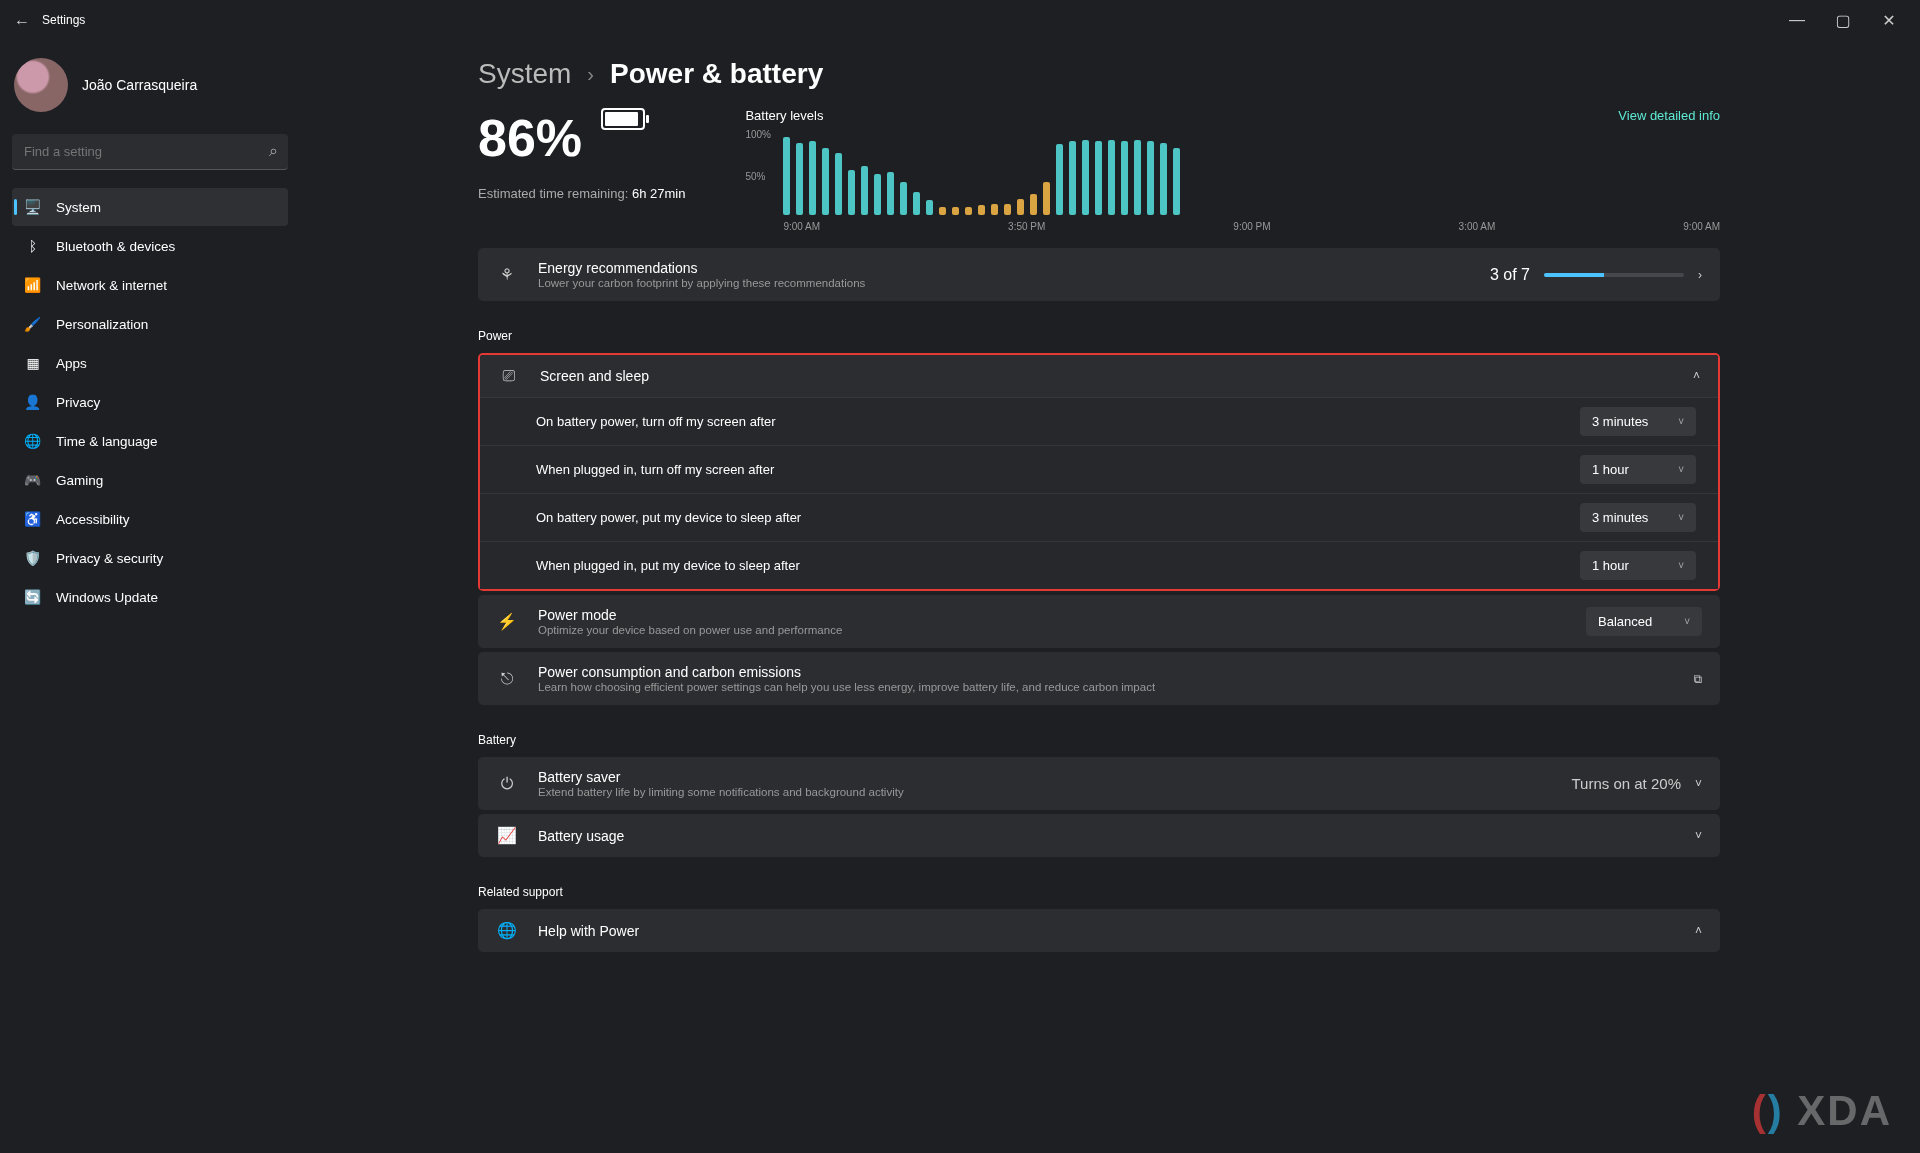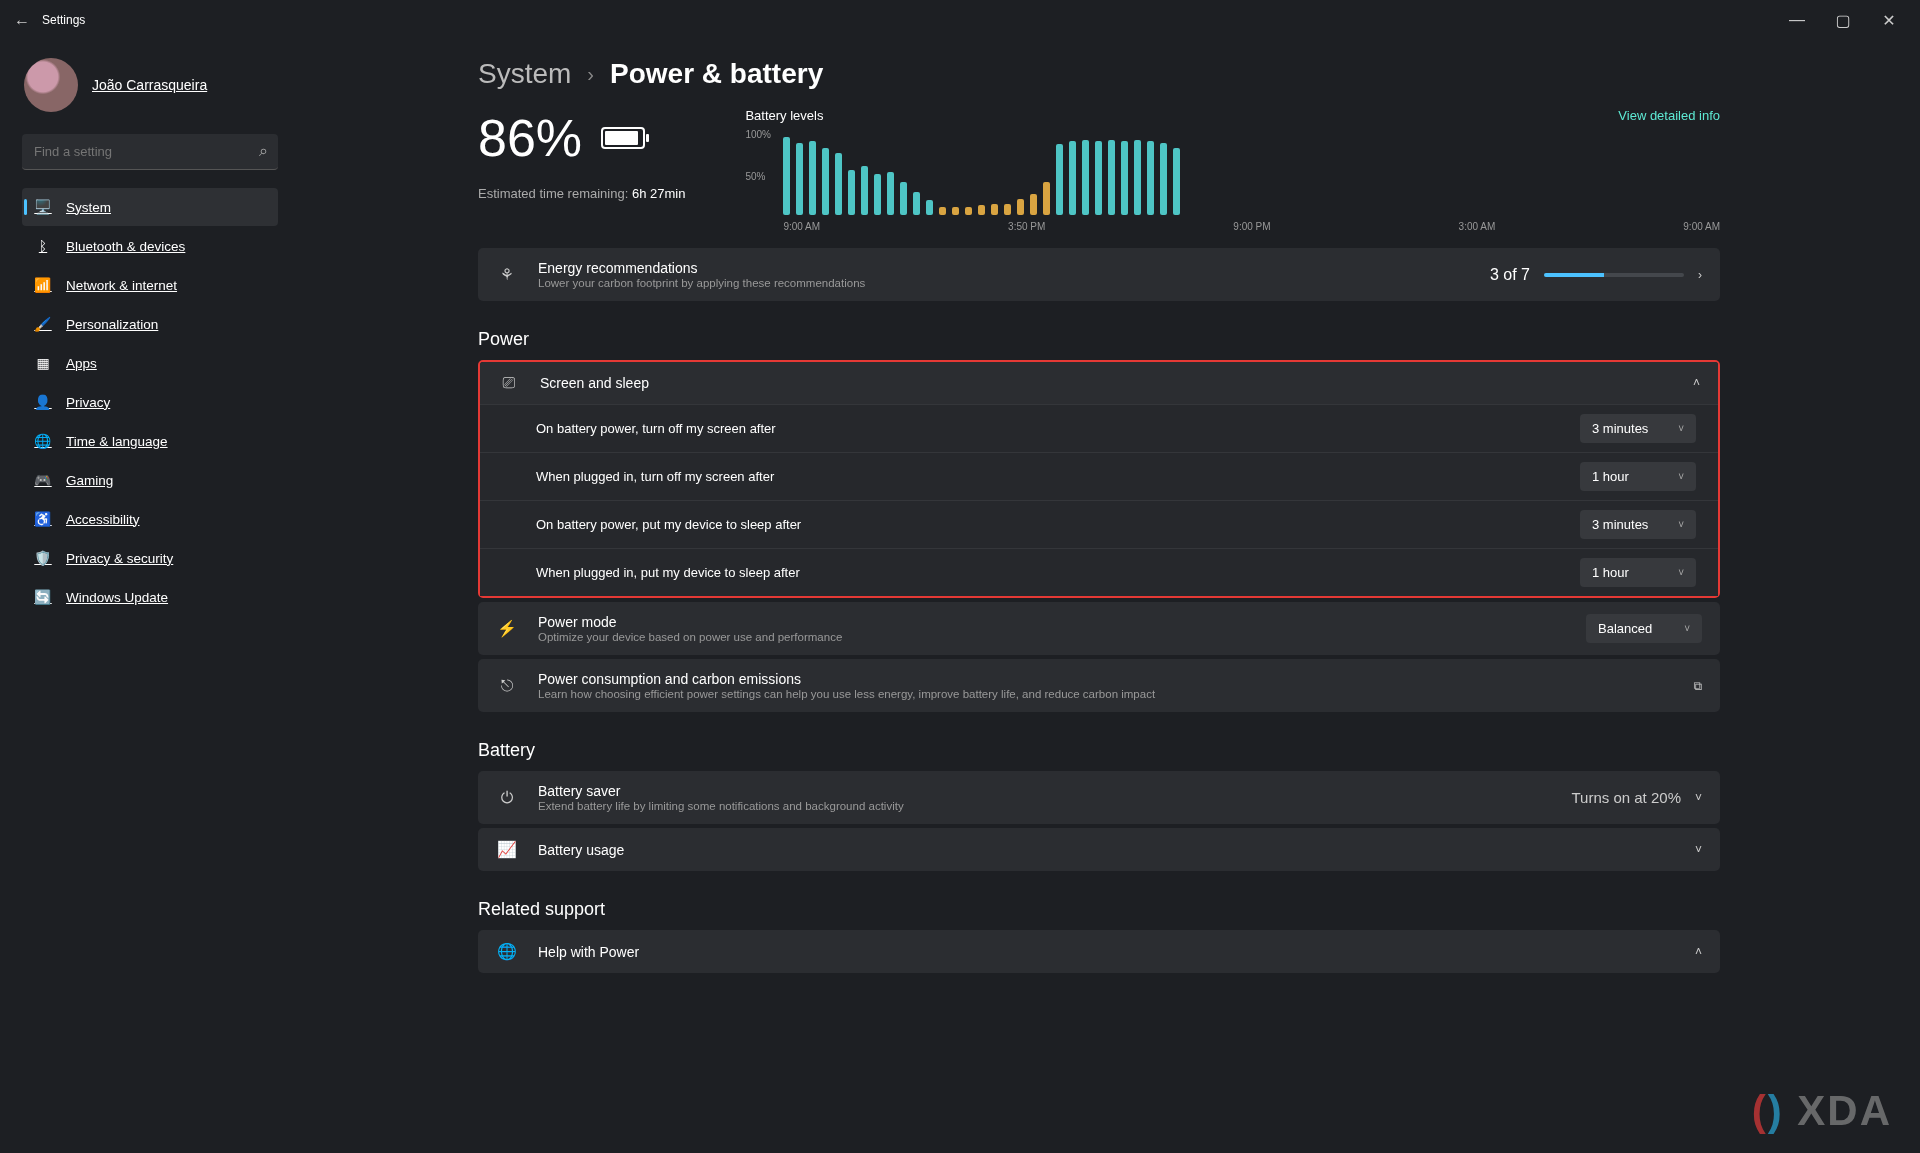--- a/index.html
+++ b/index.html
@@ -3,39 +3,39 @@
 <meta charset="utf-8">
 <style>
 * { margin: 0; padding: 0; box-sizing: border-box; font-family: "Segoe UI", sans-serif; }
 body { background: #1d1f23; color: #fff; width: 1920px; height: 1153px; overflow: hidden; transform-origin: top left; }
 .titlebar { display: flex; align-items: center; height: 40px; padding: 0 8px; }
 .titlebar .back { width: 28px; text-align: center; color: #ccc; cursor: pointer; }
 .titlebar .title { font-size: 12px; color: #fff; margin-left: 6px; }
 .titlebar .spacer { flex: 1; }
 .winbtn { width: 46px; height: 32px; display: flex; align-items: center; justify-content: center; color: #ccc; cursor: pointer; }
 .layout { display: flex; height: calc(100% - 40px); }
-.sidebar { width: 300px; padding: 8px 22px; text-decoration: underline; }
+.sidebar { width: 300px; padding: 8px 12px; }
 .profile { display: flex; align-items: center; gap: 14px; margin: 10px 0 22px 2px; }
 .avatar { width: 54px; height: 54px; border-radius: 50%; background: radial-gradient(circle at 35% 35%, #c9a 0 30%, #866 35% 100%); }
 .profile .name { font-size: 14px; }
 .search { position: relative; margin-bottom: 18px; }
 .search input { width: 100%; height: 36px; background: #2b2d31; border: none; border-bottom: 1px solid #555; border-radius: 4px; color: #fff; padding: 0 34px 0 12px; font-size: 13px; }
 .search .sicon { position: absolute; right: 10px; top: 8px; color: #aaa; }
 .navitem { display: flex; align-items: center; height: 38px; padding: 0 12px; border-radius: 4px; gap: 14px; font-size: 13.5px; cursor: pointer; margin-bottom: 1px; }
 .navitem.active { background: #2e3034; }
 .navitem.active::before { content: ""; width: 3px; height: 16px; background: #4cc2ff; border-radius: 2px; margin-left: -10px; margin-right: -7px; }
 .nicon { width: 18px; height: 18px; display: inline-flex; align-items: center; justify-content: center; font-size: 14px; }
 .main { flex: 1; padding: 18px 200px 0 178px; overflow-y: auto; }
 .breadcrumb { display: flex; align-items: center; gap: 16px; font-size: 28px; margin-bottom: 18px; }
 .breadcrumb .dim { color: #bbb; font-weight: 400; }
 .breadcrumb .chev { color: #888; font-size: 20px; }
 .breadcrumb .cur { font-weight: 600; }
 .toprow { display: flex; gap: 60px; margin-bottom: 16px; }
 .pct-block { }
-.pct { font-size: 52px; font-weight: 400; display: flex; align-items: center; gap: 19px; }
+.pct { font-size: 52px; font-weight: 700; display: flex; align-items: flex-start; gap: 19px; }
 .baticon { width: 44px; height: 22px; border: 2px solid #fff; border-radius: 4px; position: relative; }
 .baticon::after { content: ""; position: absolute; right: -6px; top: 5px; width: 3px; height: 8px; background: #fff; border-radius: 1px; }
 .baticon .fill { position: absolute; left: 2px; top: 2px; bottom: 2px; width: 82%; background: #fff; border-radius: 1px; }
 .est { color: #aaa; font-size: 13px; margin-top: 18px; }
 .est b { color: #fff; font-weight: 400; }
 .chartbox { flex: 1; }
 .charthead { display: flex; justify-content: space-between; font-size: 13px; margin-bottom: 8px; }
 .charthead a { color: #5eead4; text-decoration: none; }
 .chart { display: flex; align-items: flex-end; height: 84px; gap: 6px; position: relative; padding-left: 38px; }
 .ylab { position: absolute; left: 0; font-size: 10px; color: #999; }
@@ -45,21 +45,21 @@
 .xlabels { display: flex; justify-content: space-between; font-size: 10px; color: #999; padding-left: 38px; margin-top: 6px; }
 .card { background: #2b2d31; border-radius: 5px; display: flex; align-items: center; padding: 12px 18px; gap: 20px; margin-bottom: 4px; cursor: pointer; }
 .cicon { width: 22px; color: #ccc; display: flex; align-items: center; justify-content: center; }
 .ctext { flex: 1; }
 .ctitle { font-size: 14px; }
 .csub { font-size: 11.5px; color: #999; margin-top: 1px; }
 .cright { display: flex; align-items: center; gap: 14px; }
 .prog { width: 140px; height: 4px; background: #44474c; border-radius: 2px; overflow: hidden; }
 .prog .pfill { height: 100%; background: #4cc2ff; }
 .chevr { color: #ccc; font-size: 12px; }
-.sect { font-size: 18px; margin: 28px 0 10px 0; }
+.sect { font-size: 12px; margin: 28px 0 10px 0; }
 .highlight { border: 2px solid #e53935; border-radius: 5px; }
 .subrow { background: #26282c; border-top: 1px solid #34363a; display: flex; align-items: center; padding: 0 22px 0 56px; height: 48px; font-size: 13px; }
 .subrow:first-of-type { border-top: 1px solid #34363a; }
 .subrow .lab { flex: 1; }
 .dropdown { background: #37393d; border-radius: 4px; padding: 7px 12px; display: flex; align-items: center; gap: 28px; font-size: 13px; min-width: 116px; justify-content: space-between; cursor: pointer; }
 .dropdown .dchev { color: #aaa; font-size: 10px; }
 .xda { position: fixed; right: 28px; bottom: 18px; font-size: 42px; font-weight: 800; color: #888; letter-spacing: 2px; display: flex; align-items: center; opacity: 0.7; }
 .xda .br1 { color: #e03a3a; }
 .xda .br2 { color: #2aa5d8; }
 </style>

